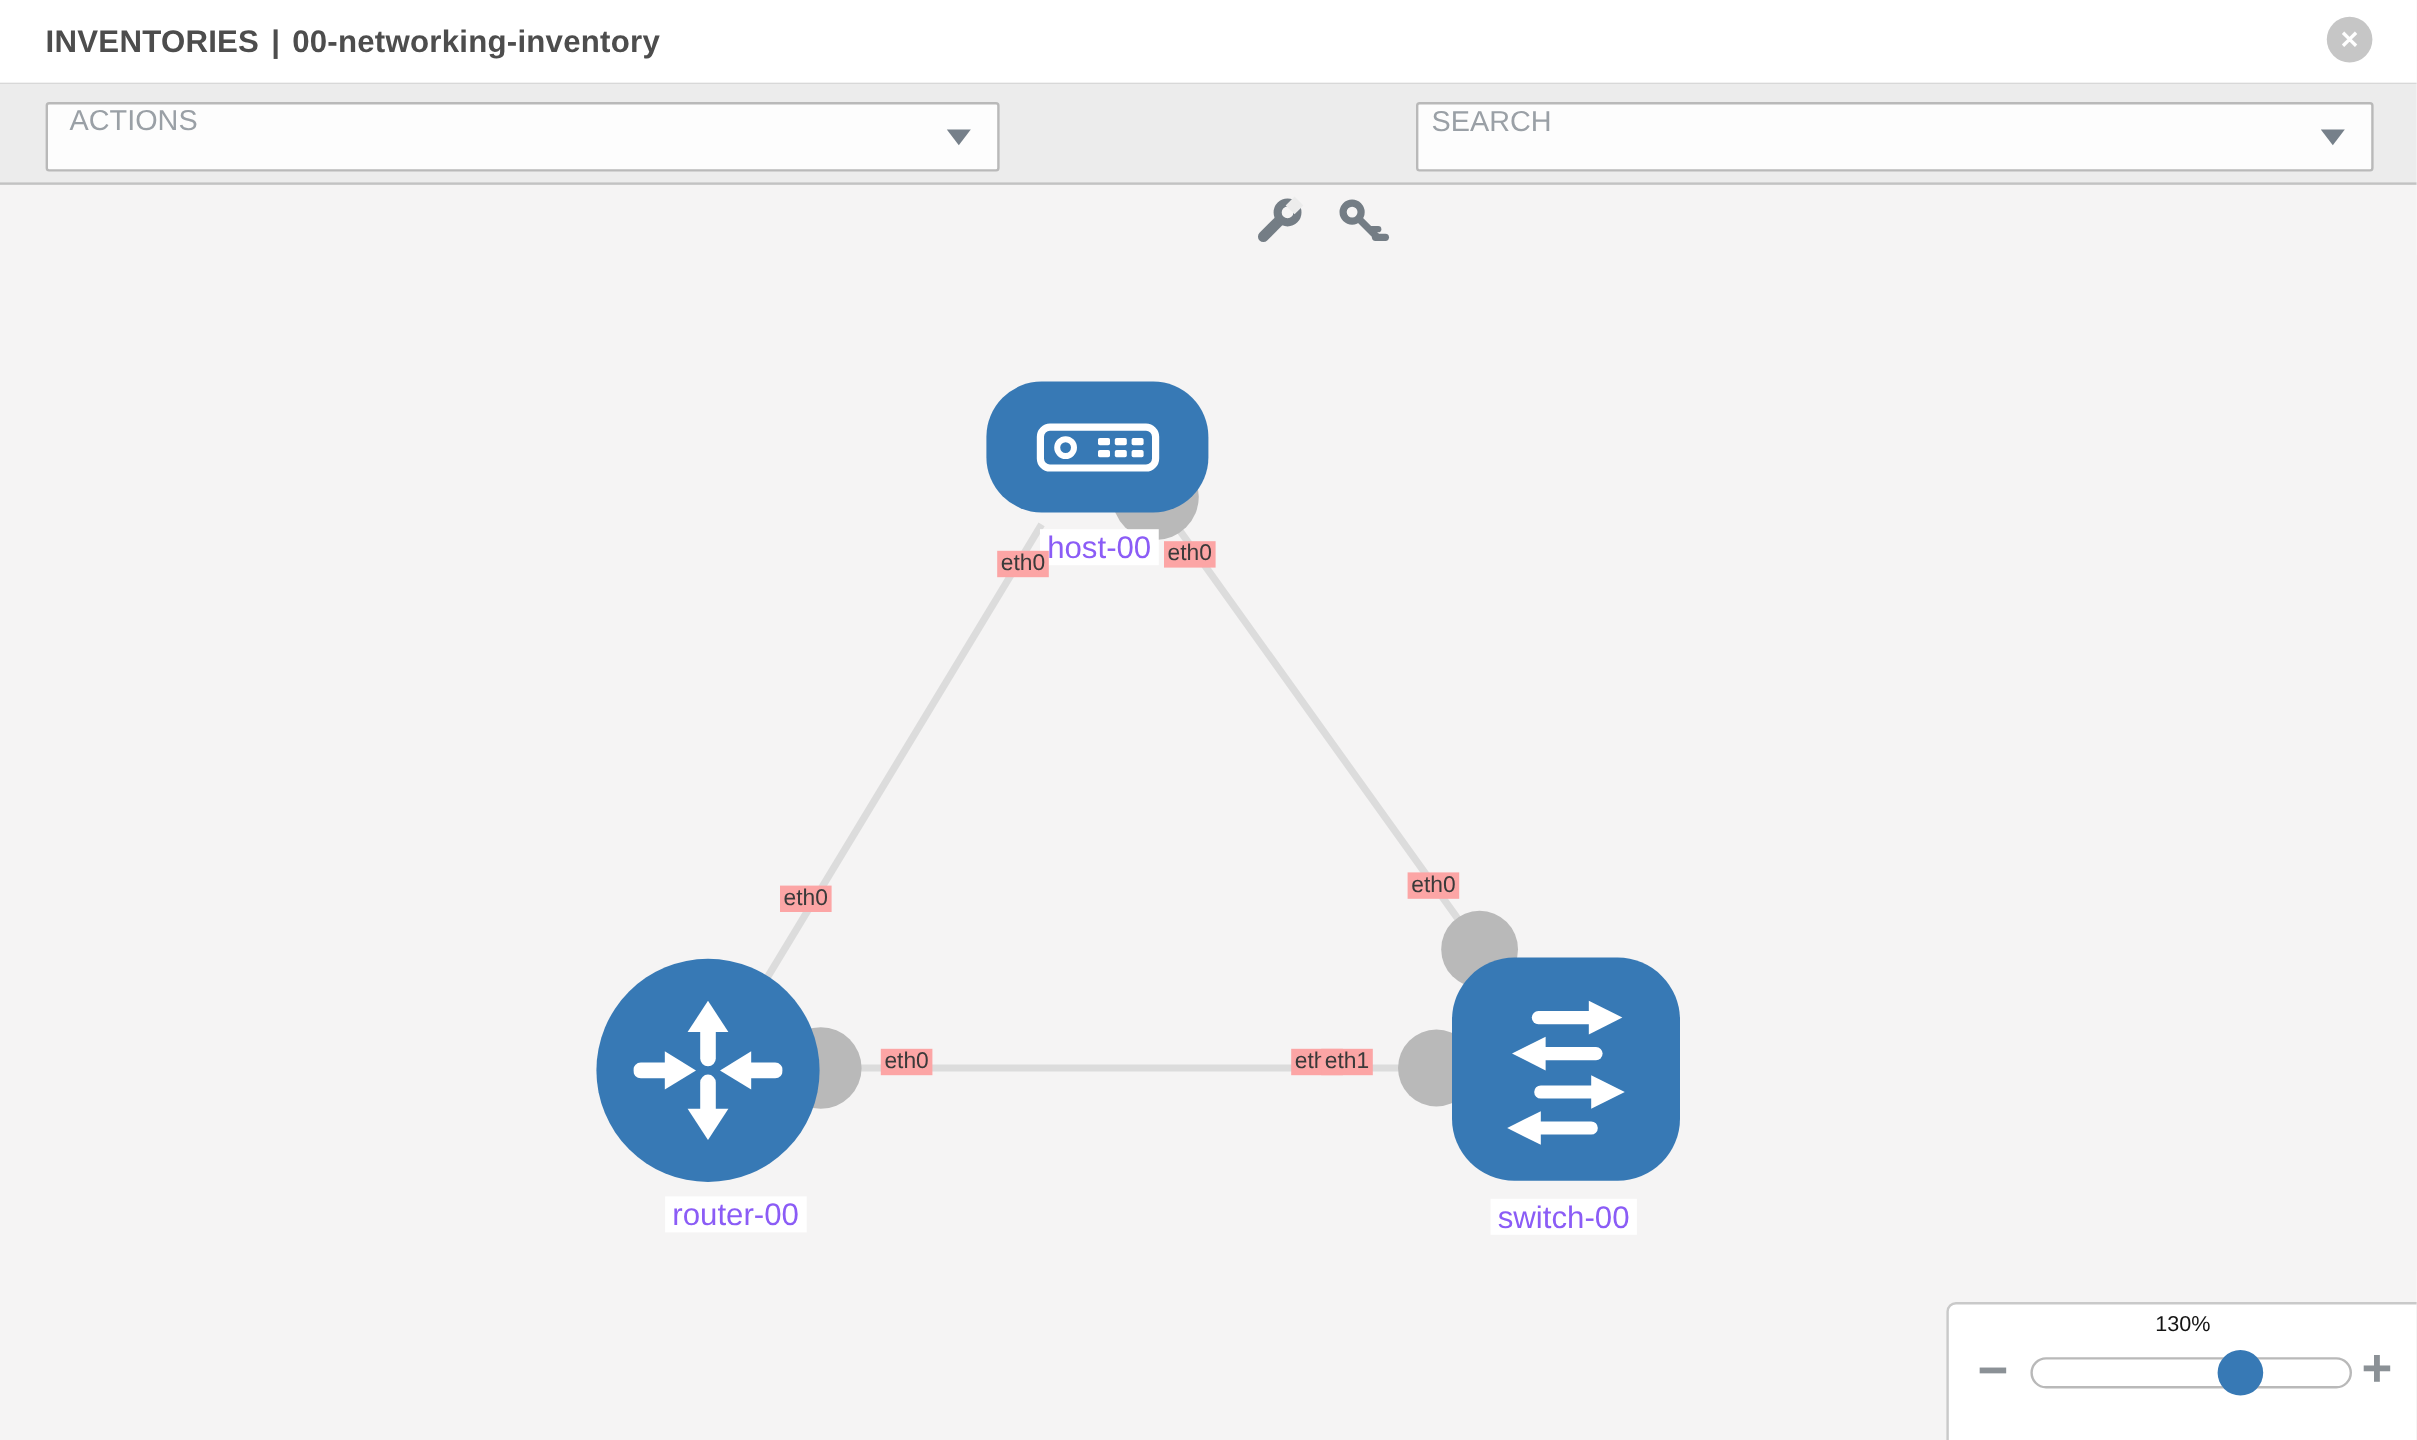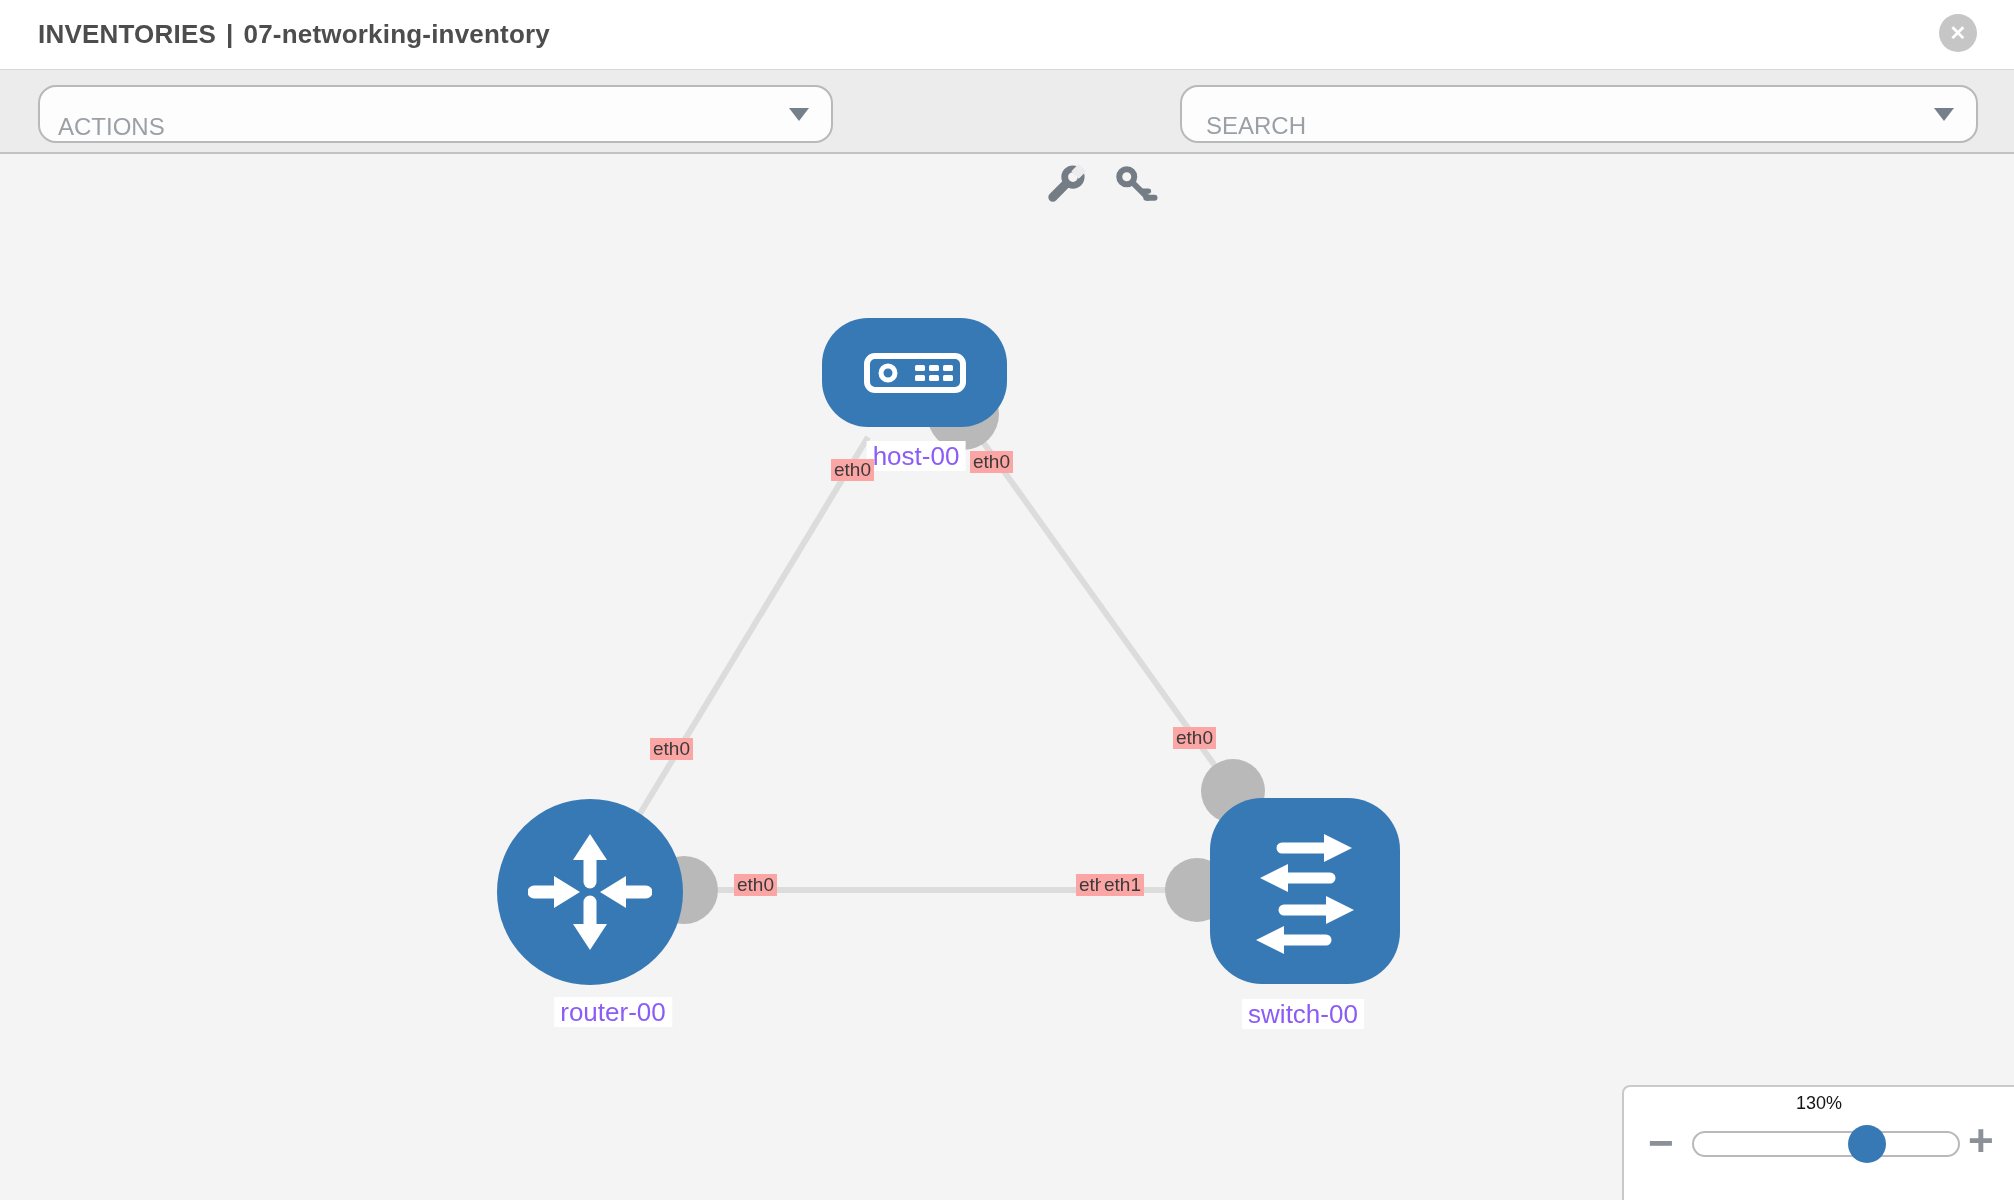--- a/index.html
+++ b/index.html
@@ -12,25 +12,25 @@
               font-weight:700;color:#4d4d4d;letter-spacing:.2px;white-space:nowrap;}
   .page-title .sep{padding:0 10px;}
   .close-btn{position:absolute;left:1939px;top:14px;width:38px;height:38px;border-radius:50%;
              background:#c6c6c6;color:#ffffff;display:flex;align-items:center;justify-content:center;
              font-size:20px;font-weight:700;cursor:pointer;z-index:11;}
 
   
   .toolbar{position:absolute;left:0;top:69px;width:2014px;height:85px;background:#ececec;
            border-top:1px solid #d8d8d8;border-bottom:2px solid #c2c2c2;box-sizing:border-box;z-index:10;}
   .select-box{position:absolute;top:15px;height:58px;background:#fdfdfd;border:2px solid #b9b9b9;
-              border-radius:18px;box-sizing:border-box;display:flex;align-items:flex-end;cursor:pointer;}
+              border-radius:3px;box-sizing:border-box;display:flex;align-items:flex-start;cursor:pointer;}
   .select-actions{left:38px;width:795px;}
   .select-search{left:1180px;width:798px;}
   .select-label{font-size:24px;color:#9aa0a6;padding-left:18px;}
-  .search-input{border:none;outline:none;background:transparent;flex:1;padding-left:24px;
+  .search-input{border:none;outline:none;background:transparent;flex:1;padding-left:11px;
                 font-size:24px;color:#555;font-family:"Liberation Sans",sans-serif;}
   .search-input::placeholder{color:#9aa0a6;opacity:1;}
   .chevron{position:absolute;right:22px;top:50%;margin-top:-6px;width:0;height:0;
            border-left:10px solid transparent;border-right:10px solid transparent;
            border-top:13px solid #76808a;}
   .tool-icon-btn{position:absolute;top:91px;width:48px;height:48px;cursor:pointer;z-index:11;}
   .btn-wrench{left:1041px;}
   .btn-key{left:1111px;}
 
   
@@ -71,21 +71,21 @@
   .zoom-thumb{position:absolute;left:154px;top:-8px;width:38px;height:38px;border-radius:50%;
               background:#3779b5;cursor:grab;}
 </style>
 </head>
 <body>
 
 <div class="app">
 
   <div class="header">
     <div class="page-title">
-      <span>INVENTORIES</span><span class="sep">|</span><span>07-networking-inventory</span>
+      <span>INVENTORIES</span><span class="sep">|</span><span>00-networking-inventory</span>
     </div>
     <div class="close-btn">
       <span>✕</span>
     </div>
   </div>
 
   <div class="toolbar">
     <div class="select-box select-actions">
       <span class="select-label">ACTIONS</span>
       <span class="chevron"></span>

